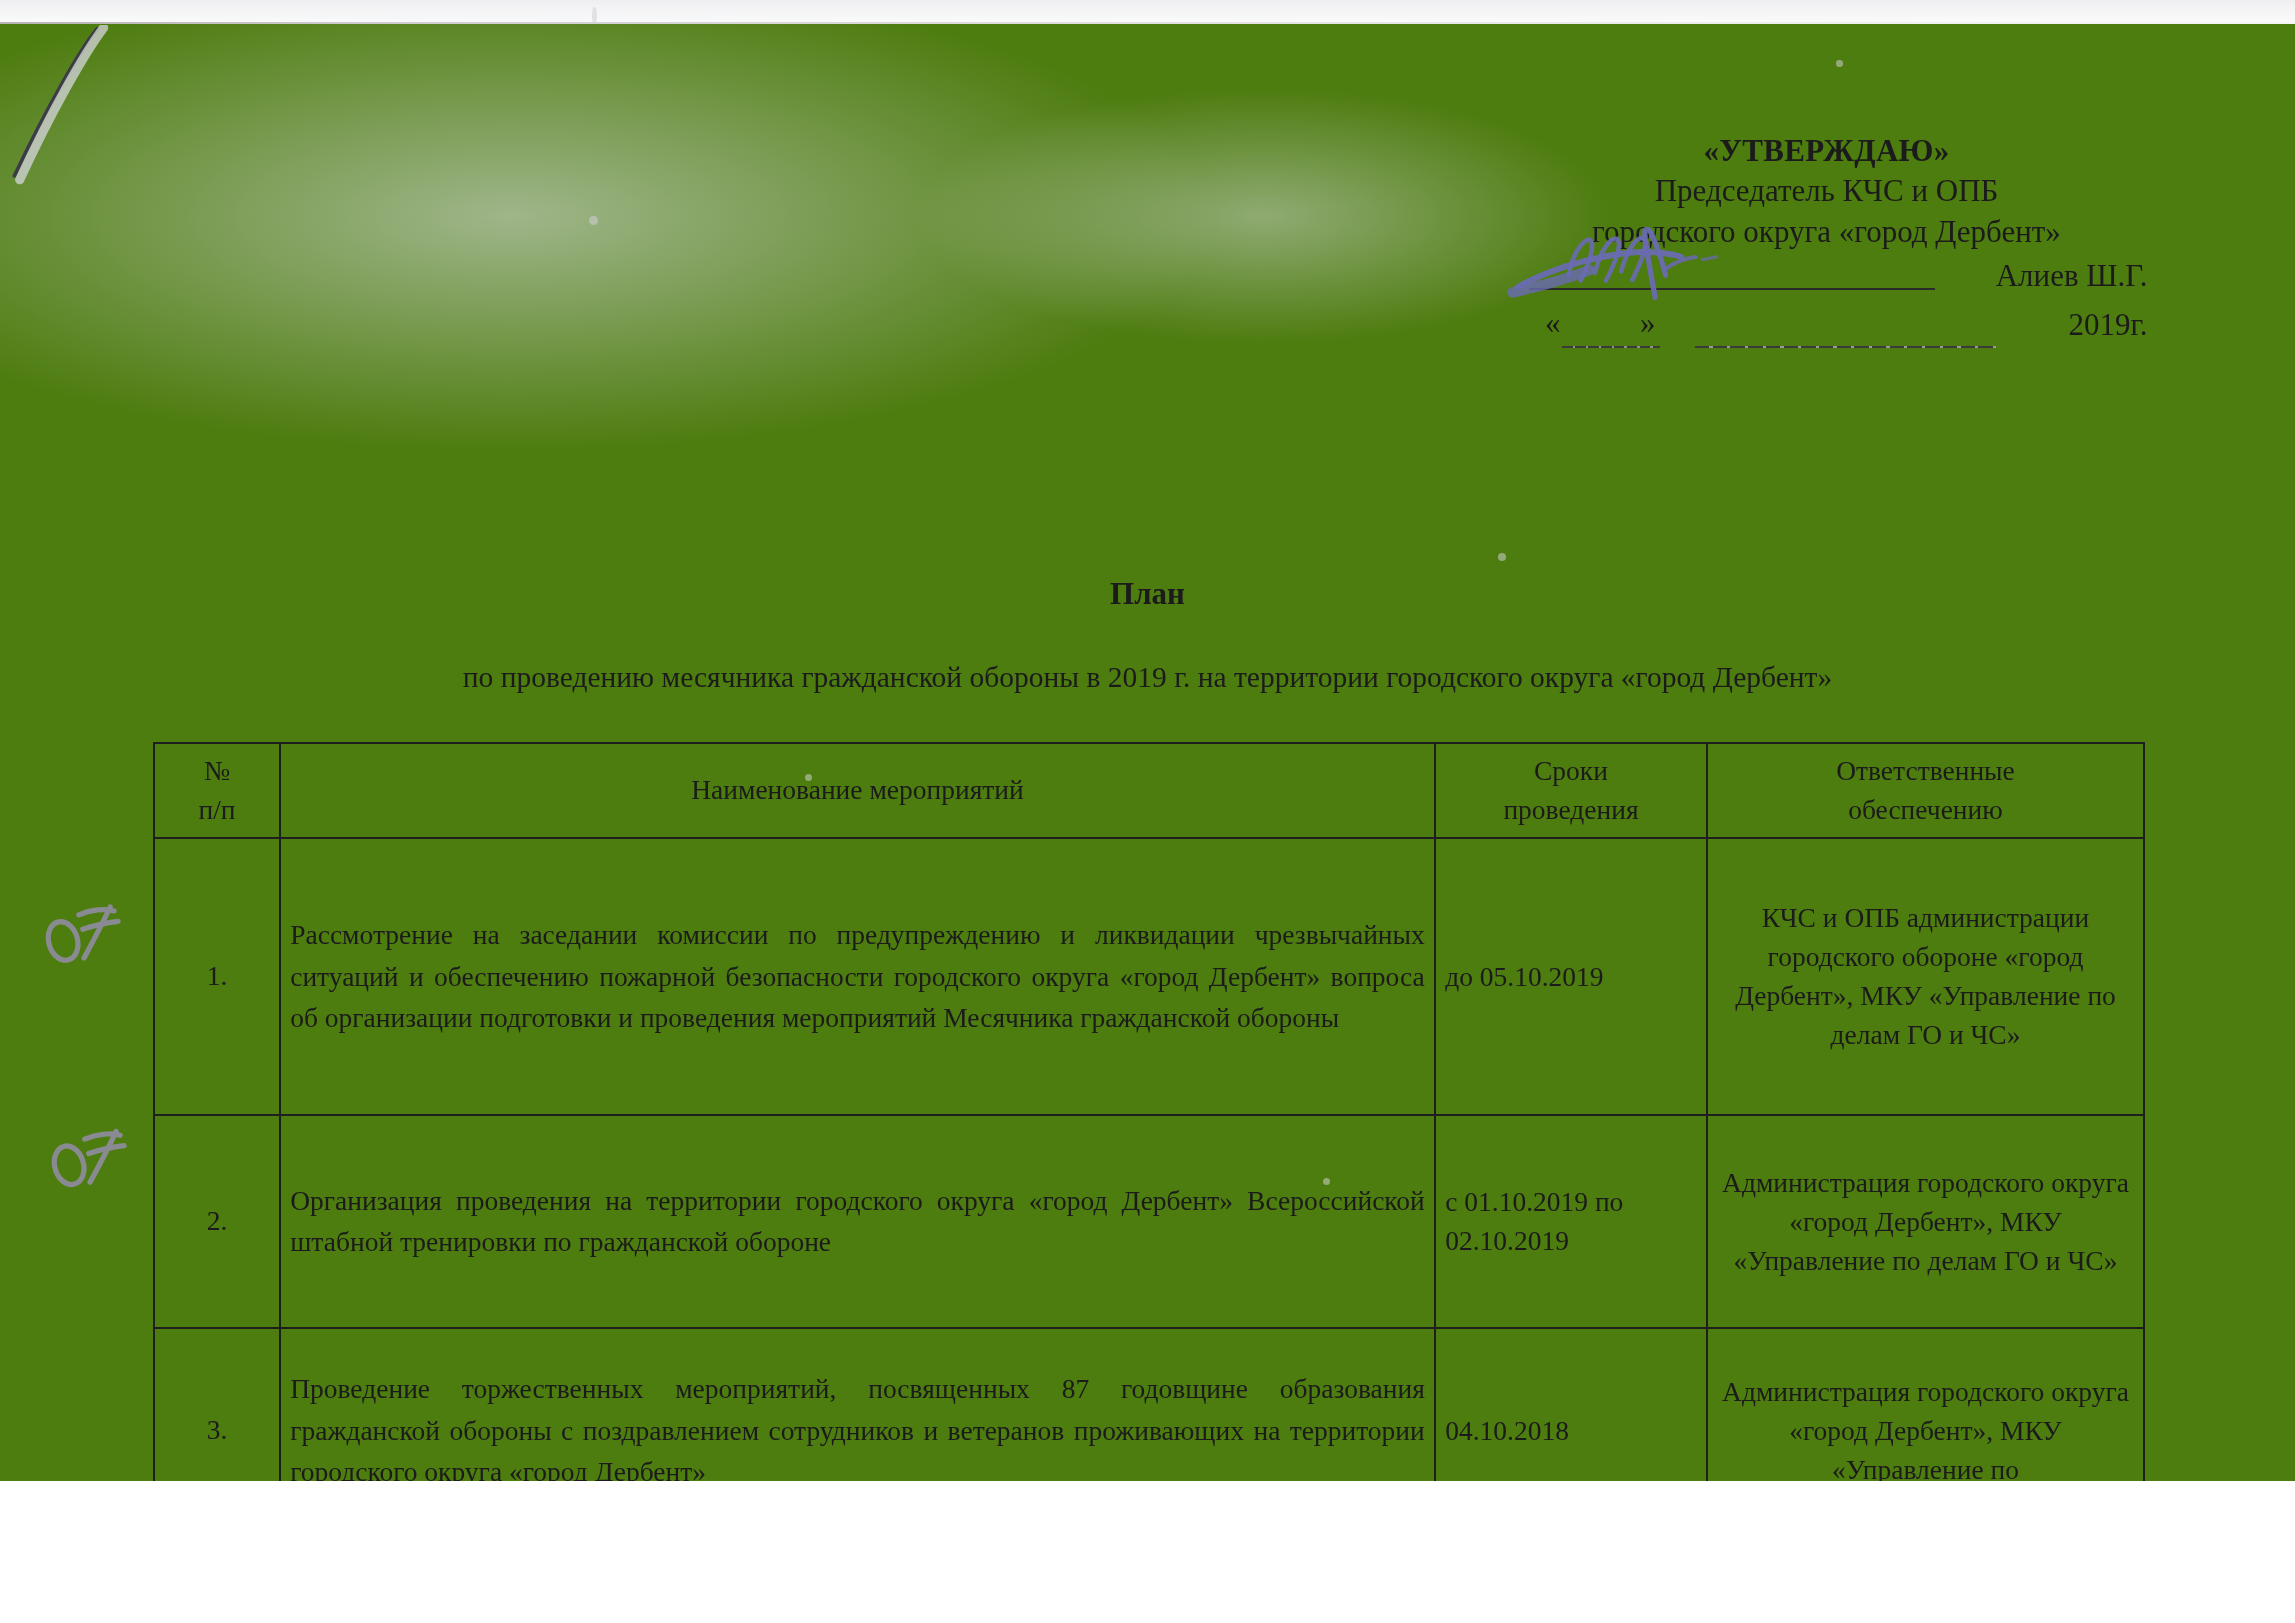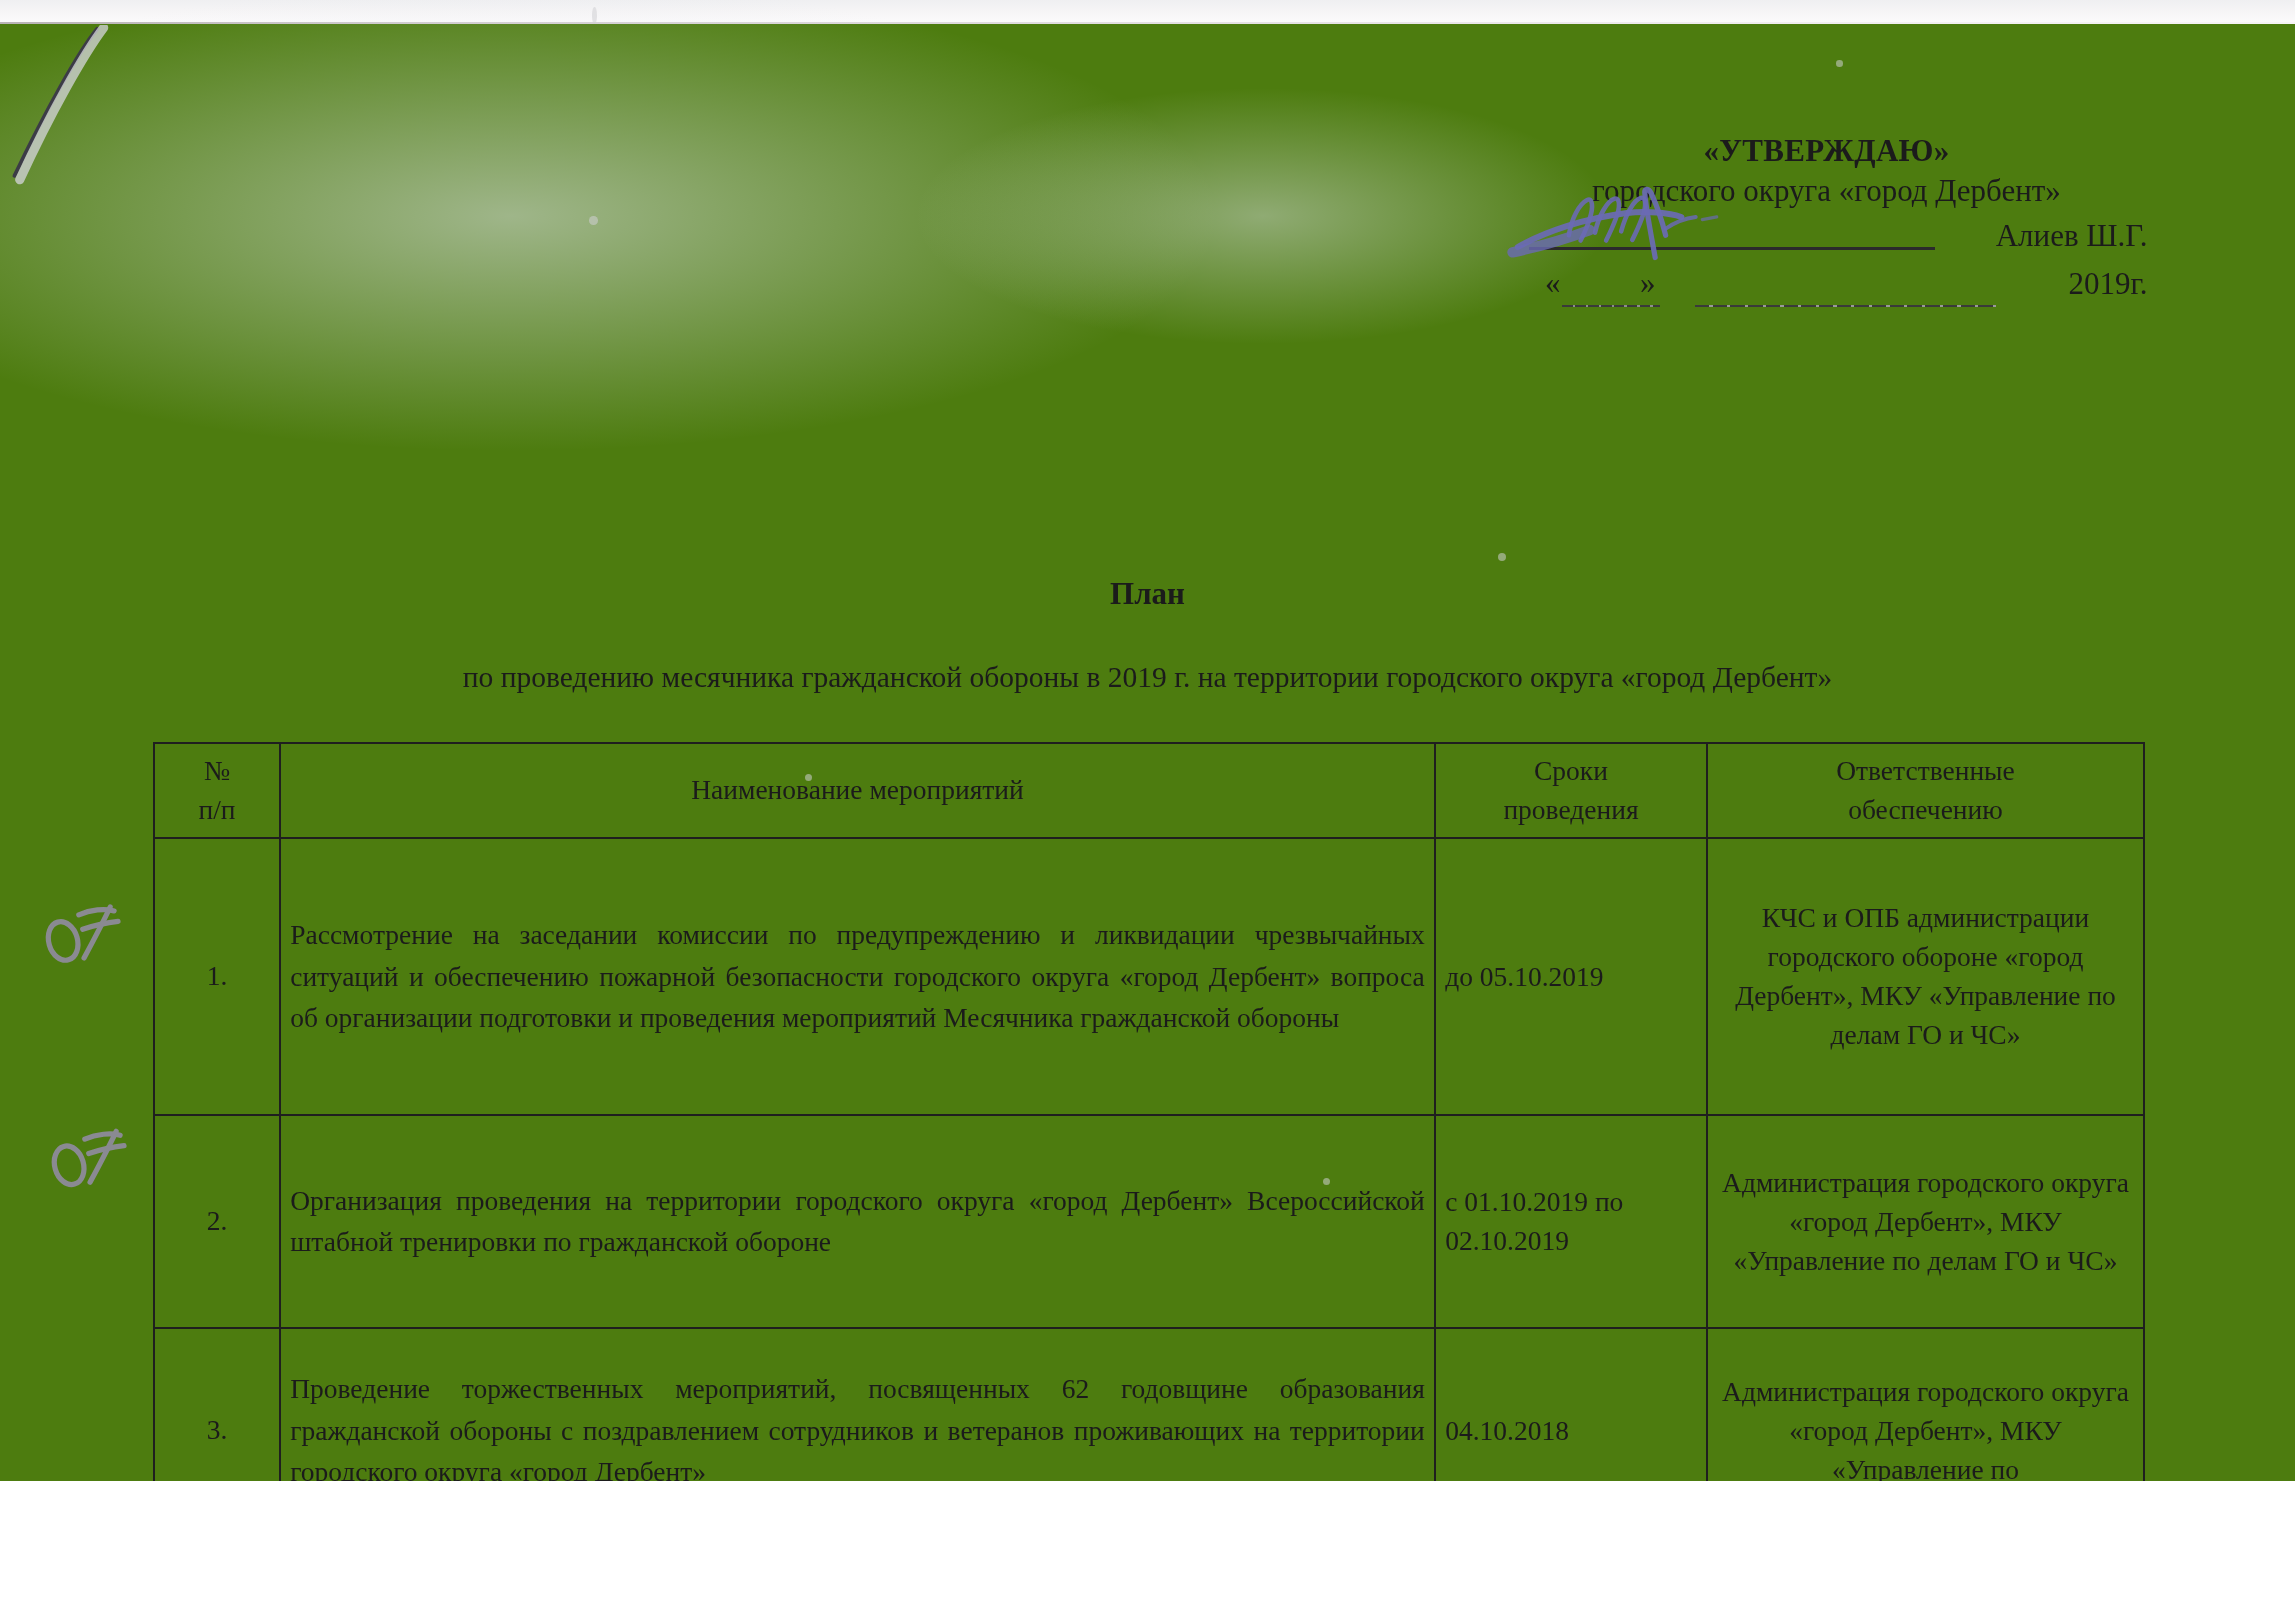--- a/index.html
+++ b/index.html
@@ -225,20 +225,21 @@
 
   <div class="speck" style="left:592px;  top:6.5px;   width:4.6px;  height:17px;"></div>
   <div class="speck" style="left:1836px; top:60px;   width:6.5px; height:6.5px;"></div>
   <div class="speck" style="left:589px;  top:216px;  width:8.5px; height:8.5px;"></div>
   <div class="speck" style="left:1498px; top:553px;  width:7.9px; height:7.9px;"></div>
   <div class="speck" style="left:805px; top:774px; width:7.2px; height:7.2px;"></div>
   <div class="speck" style="left:1323px; top:1178px; width:7.2px; height:7.2px;"></div>
 
   <div class="approval">
     <div class="utv">«УТВЕРЖДАЮ»</div>
+    <div class="line2">Председатель КЧС и ОПБ</div>
     <div class="line3">городского округа «город Дербент»</div>
 
     <div class="sign-row">
       <div class="sign-rule"></div>
       <div class="signature">
         <svg width="301" height="79" viewBox="0 0 460 120">
           <g fill="none" stroke="#6a6ab4" stroke-linecap="round" stroke-linejoin="round">
             <path d="M18 96 C 60 72, 120 52, 185 44 C 215 40, 250 44, 268 50" stroke-width="9" opacity=".92"></path>
             <path d="M10 104 C 48 96, 90 84, 128 70" stroke-width="16" opacity=".8"></path>
             <path d="M96 78 C 100 52, 112 30, 124 24 C 132 20, 134 34, 128 52 C 124 66, 118 78, 114 86" stroke-width="7" opacity=".9"></path>
@@ -298,21 +299,21 @@
           <td class="resp">КЧС и ОПБ администрации городского обороне «город Дербент», МКУ «Управление по делам ГО и ЧС»</td>
         </tr>
         <tr class="r2">
           <td class="num">2.</td>
           <td class="name">Организация проведения  на территории городского округа «город Дербент» Всероссийской штабной тренировки по гражданской обороне</td>
           <td class="term">с 01.10.2019 по 02.10.2019</td>
           <td class="resp">Администрация городского округа «город Дербент», МКУ «Управление по делам ГО и ЧС»</td>
         </tr>
         <tr class="r3">
           <td class="num">3.</td>
-          <td class="name">Проведение торжественных мероприятий, посвященных 62 годовщине образования гражданской обороны с поздравлением сотрудников и ветеранов проживающих на территории городского округа «город Дербент»</td>
+          <td class="name">Проведение торжественных мероприятий, посвященных 87 годовщине образования гражданской обороны с поздравлением сотрудников и ветеранов проживающих на территории городского округа «город Дербент»</td>
           <td class="term">04.10.2018</td>
           <td class="resp">Администрация городского округа «город Дербент», МКУ «Управление по</td>
         </tr>
       </tbody>
     </table>
   </div>
 
   <div class="clip-bottom"></div>
 
   <div class="margin-mark mark-1">

